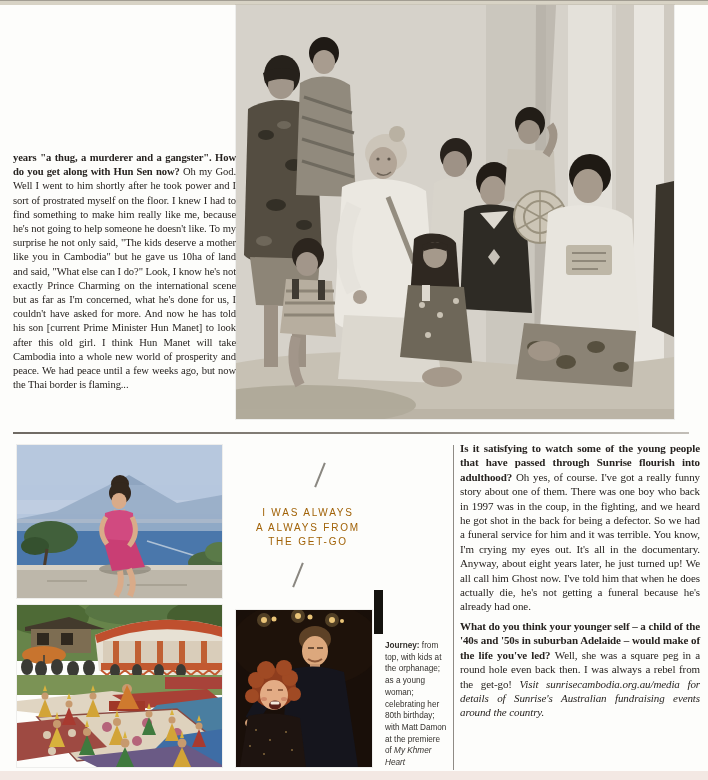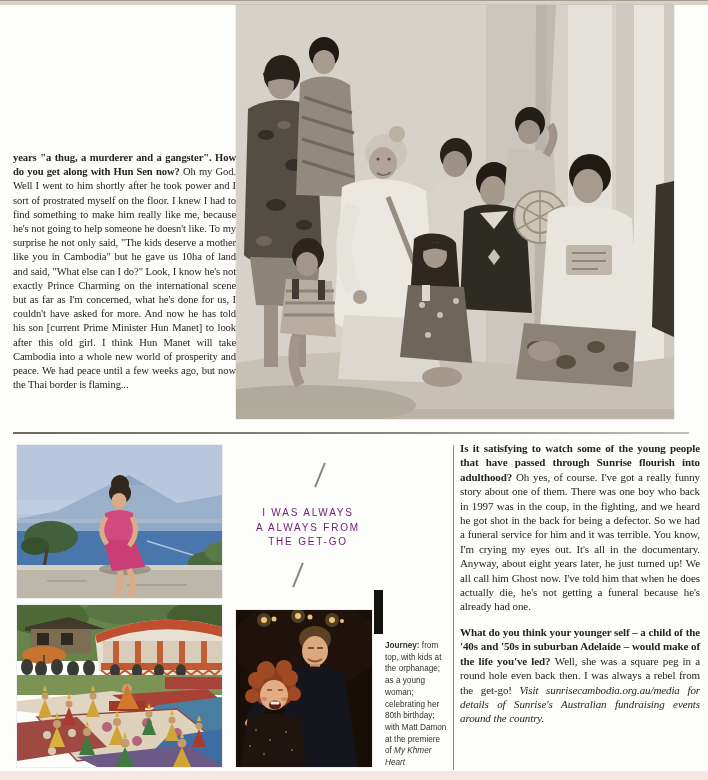--- a/index.html
+++ b/index.html
@@ -7,33 +7,33 @@
   .page{position:relative;width:708px;height:780px;background:#fdfdfb;overflow:hidden;}
   .strip-top{position:absolute;left:0;top:0;width:708px;height:5px;background:#d8d3c5;border-top:1px solid #a29d92;box-sizing:border-box;}
   .strip-bottom{position:absolute;left:0;top:771px;width:708px;height:9px;background:#f3e8e3;}
   .rule-h{position:absolute;left:13px;top:432px;width:676px;height:2px;background:linear-gradient(to right,#6f6a63,#8d8880 60%,#c2beb7);}
   .rule-v{position:absolute;left:453px;top:445px;width:1px;height:325px;background:#8f8b85;}
   .black-tab{position:absolute;left:374px;top:590px;width:9px;height:44px;background:#15130f;}
 
   .col-left{position:absolute;left:13px;top:151px;width:223px;font-size:10.6px;line-height:14.2px;letter-spacing:-0.1px;color:#272320;text-align:justify;}
   .col-right{position:absolute;left:460px;top:441px;width:240px;font-size:11px;line-height:14.4px;letter-spacing:-0.1px;color:#272320;text-align:justify;}
   .col-right p{margin:0;}
-  .col-right p + p{margin-top:11px;}
+  .col-right p + p{margin-top:5px;}
   .b{font-weight:700;}
   .i{font-style:italic;}
 
   figure{margin:0;padding:0;position:absolute;}
   figure svg{display:block;}
   .photo{box-shadow:0 0 0 1px rgba(0,0,0,0.06);}
   .photo-main{left:236px;top:5px;width:438px;height:414px;}
   .photo-young{left:17px;top:445px;width:205px;height:153px;}
   .photo-birthday{left:17px;top:605px;width:205px;height:162px;}
   .photo-damon{left:236px;top:610px;width:136px;height:157px;}
 
-  .pullquote{position:absolute;left:240px;top:456px;width:136px;text-align:center;font-family:"Liberation Sans",sans-serif;color:#701a75;}
+  .pullquote{position:absolute;left:240px;top:456px;width:136px;text-align:center;font-family:"Liberation Sans",sans-serif;color:#a16207;}
   .pq-slash{width:2px;height:26px;background:#8a8780;display:inline-block;transform:rotate(22deg);}
   .pq-slash.top{margin:6px 0 14px 24px;}
   .pq-slash.bottom{margin:12px 0 0 -20px;}
   .pq-lines{font-size:10px;letter-spacing:1.8px;line-height:14.5px;}
 
   .caption{position:absolute;left:385px;top:640px;width:64px;font-family:"Liberation Sans",sans-serif;font-size:8.2px;line-height:11.7px;color:#34312d;}
 </style>
 </head>
 <body>
 

